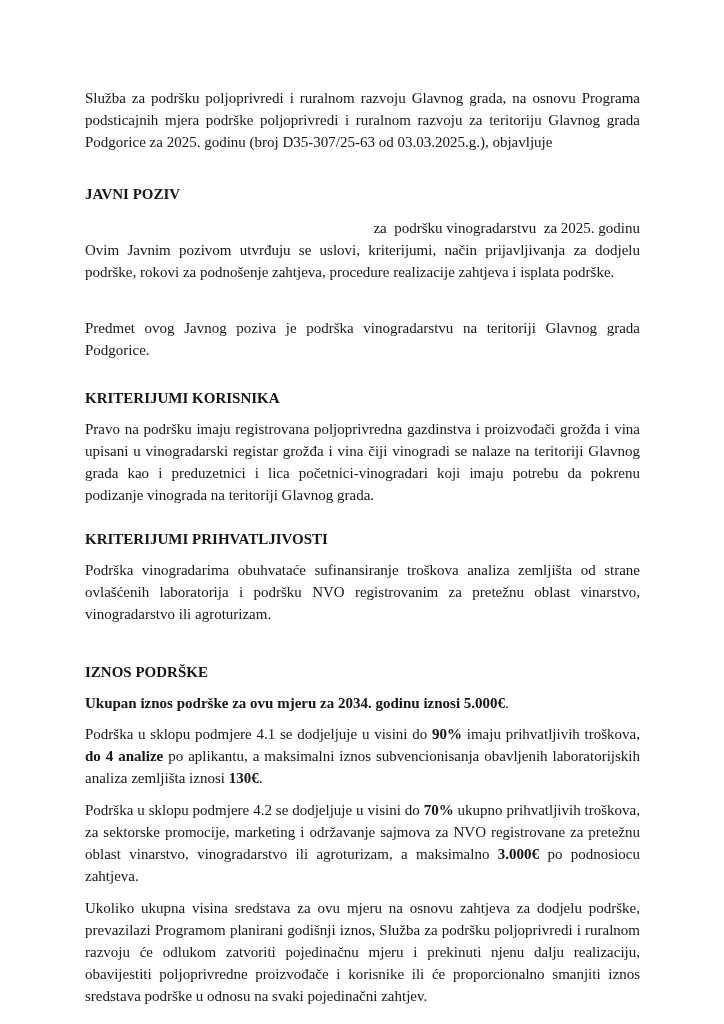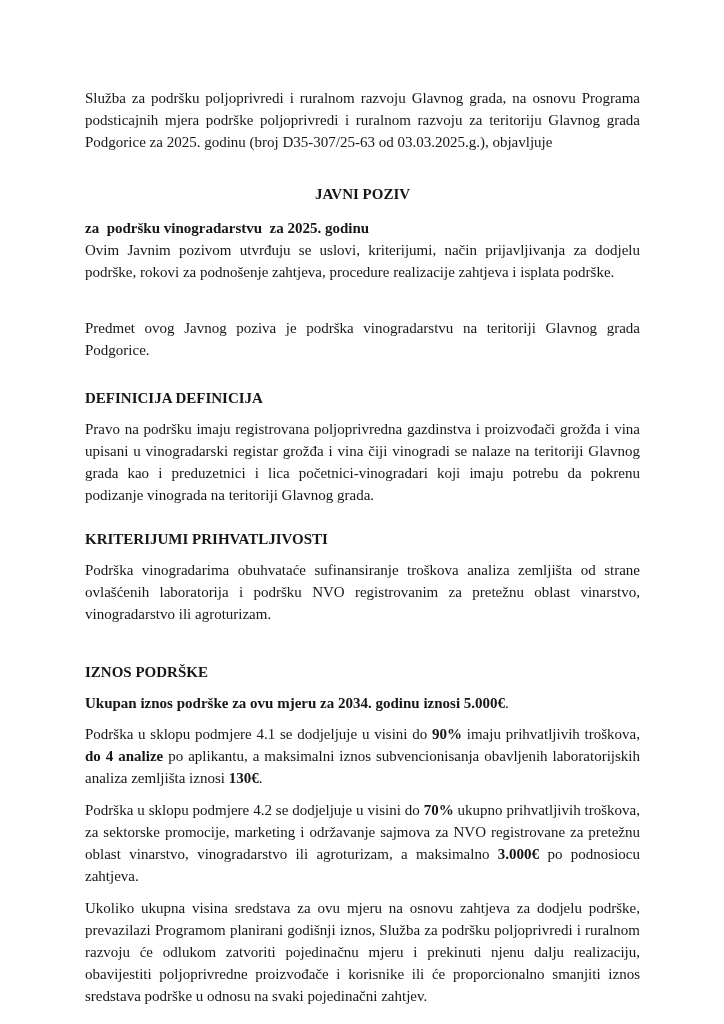--- a/index.html
+++ b/index.html
@@ -16,27 +16,27 @@
     line-height: 22px;
     color: #161616;
   }
   .para {
     margin: 0 0 10px 0;
     text-align: justify;
   }
   .para b { font-weight: bold; }
   .doc-title {
     margin: 30px 0 0 0;
-    text-align: center;
+    text-align: left;
     font-weight: bold;
   }
   .doc-subtitle {
     margin: 12px 0 0 0;
-    text-align: left;
-    font-weight: bold;
+    text-align: right;
+    font-weight: normal;
     white-space: pre-wrap;
   }
   .first-after-title { margin-top: 34px; }
   .heading {
     font-weight: bold;
     margin: 26px 0 9px 0;
   }
   .heading-kriterijumi { margin-top: 22px; }
   .heading-iznos { margin-top: 36px; }
   .total-line { margin-bottom: 9px; }
@@ -49,21 +49,21 @@
   <p class="para"><span>Služba za podršku poljoprivredi i ruralnom razvoju Glavnog grada, na osnovu Programa podsticajnih mjera podrške poljoprivredi i ruralnom razvoju za teritoriju Glavnog grada Podgorice za 2025. godinu (broj D35-307/25-63 od 03.03.2025.g.), objavljuje</span></p>
 
   <div class="doc-title">JAVNI POZIV</div>
 
   <div class="doc-subtitle">za  podršku vinogradarstvu  za 2025. godinu</div>
 
   <p class="para"><span>Ovim Javnim pozivom utvrđuju se uslovi, kriterijumi, način prijavljivanja za dodjelu podrške, rokovi za podnošenje zahtjeva, procedure realizacije zahtjeva i isplata podrške.</span></p>
 
   <p class="para first-after-title"><span>Predmet ovog Javnog poziva je podrška vinogradarstvu na teritoriji Glavnog grada Podgorice.</span></p>
 
-  <div class="heading">DEFINICIJA DEFINICIJA</div>
+  <div class="heading">KRITERIJUMI KORISNIKA</div>
 
   <p class="para"><span>Pravo na podršku imaju registrovana poljoprivredna gazdinstva i proizvođači grožđa i vina upisani u vinogradarski registar grožđa i vina čiji vinogradi se nalaze na teritoriji Glavnog grada kao i preduzetnici i lica početnici-vinogradari koji imaju potrebu da pokrenu podizanje vinograda na teritoriji Glavnog grada.</span></p>
 
   <div class="heading heading-kriterijumi">KRITERIJUMI PRIHVATLJIVOSTI</div>
 
   <p class="para"><span>Podrška vinogradarima obuhvataće sufinansiranje troškova analiza zemljišta od strane ovlašćenih laboratorija i podršku NVO registrovanim za pretežnu oblast vinarstvo, vinogradarstvo ili agroturizam.</span></p>
 
   <div class="heading heading-iznos">IZNOS PODRŠKE</div>
 
   <p class="para total-line"><b>Ukupan iznos podrške za ovu mjeru za 2034. godinu iznosi 5.000€</b><span>.</span></p>

